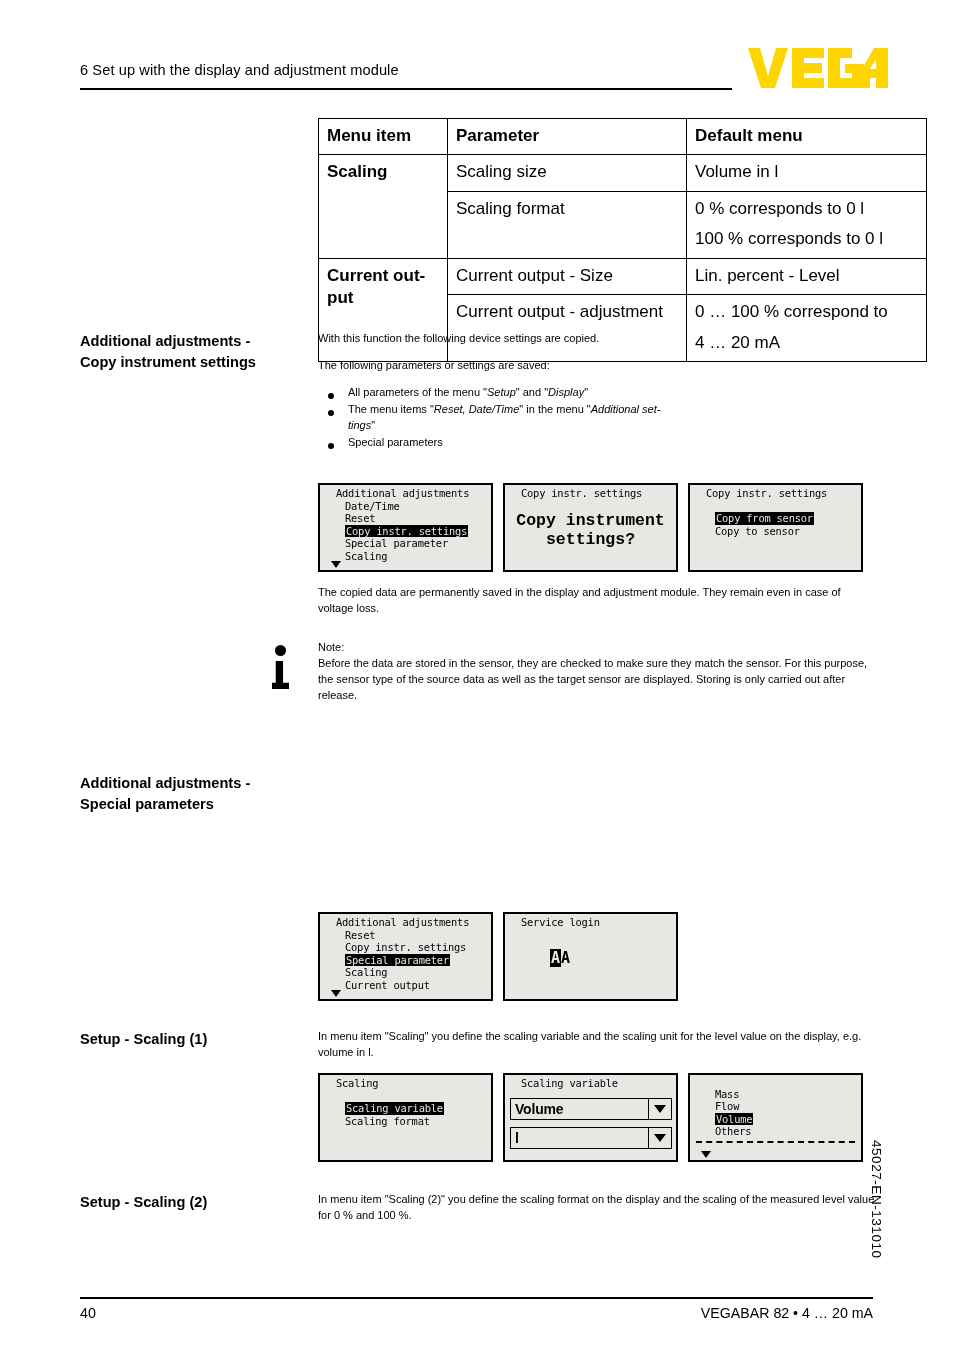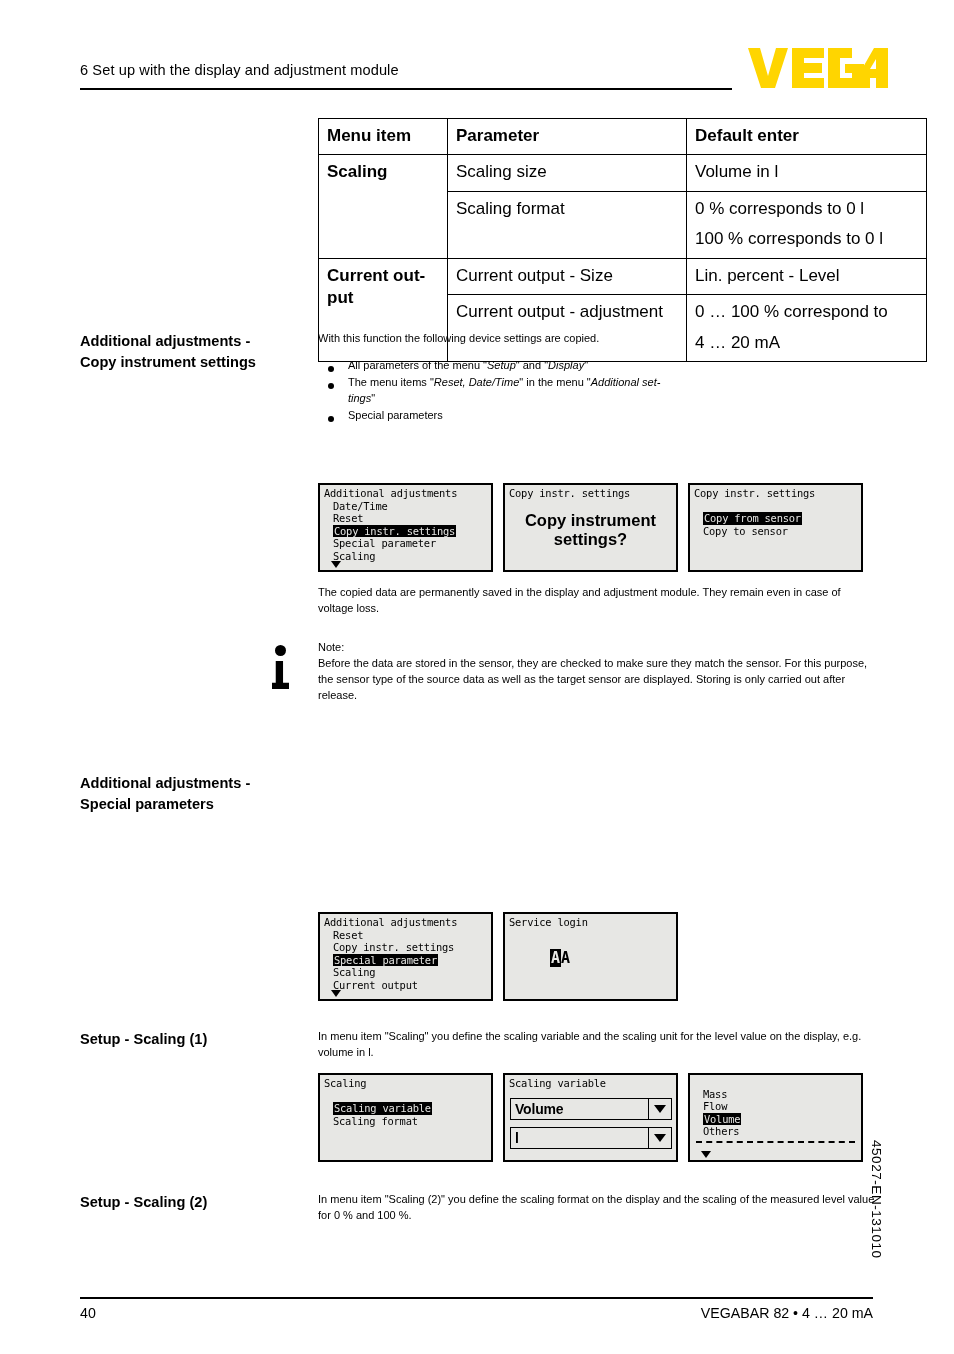--- a/index.html
+++ b/index.html
@@ -158,20 +158,21 @@
     font-family: "DejaVu Sans Mono", "Liberation Mono", monospace;
     font-size: 10.4px;
     line-height: 12.6px;
     overflow: hidden;
     letter-spacing: -0.2px;
   }
   .lcd .ln {
     position: relative;
     white-space: pre;
     padding-left: 4px;
+    margin-left: 12px;
   }
   .lcd .indent { padding-left: 13px; }
   .hl {
     background: #000;
     color: #e7e7e4;
     display: inline-block;
     padding: 0 1px;
   }
   .lcd-title { padding-top: 2px; }
   .arrow-down {
@@ -183,21 +184,21 @@
     border-left: 5px solid transparent;
     border-right: 5px solid transparent;
     border-top: 7px solid #000;
   }
   .lcd-center-text {
     position: absolute;
     left: 0;
     top: 26px;
     width: 100%;
     text-align: center;
-    font-family: Liberation Sans, sans-serif;
+    font-family: Liberation Mono, monospace;
     font-weight: bold;
     font-size: 16.5px;
     line-height: 19px;
     letter-spacing: 0;
   }
   .spacer { height: 12.6px; }
 
   
   .svc-glyph {
     position: absolute;
@@ -305,21 +306,21 @@
       </g>
     </svg>
   </div>
 </div>
 
 <table class="param-table">
   <thead>
     <tr>
       <th class="col-menu">Menu item</th>
       <th class="col-param">Parameter</th>
-      <th class="col-default">Default enter</th>
+      <th class="col-default">Default menu</th>
     </tr>
   </thead>
   <tbody>
     <tr>
       <td class="menu-cell" rowspan="2">Scaling</td>
       <td>Scaling size</td>
       <td>Volume in l</td>
     </tr>
     <tr>
       <td>Scaling format</td>
@@ -340,20 +341,21 @@
         <span class="cell-line">4 … 20 mA</span>
       </td>
     </tr>
   </tbody>
 </table>
 
 <div class="marginal" style="top:331px">Additional adjustments -<br>Copy instrument settings</div>
 
 <div class="bodyblock" style="top:331px">
   <p>With this function the following device settings are copied.</p>
+  <p>The following parameters or settings are saved:</p>
   <ul>
     <li>All parameters of the menu "<em>Setup</em>" and "<em>Display</em>"</li>
     <li>The menu items "<em>Reset, Date/Time</em>" in the menu "<em>Additional set-<br>tings</em>"</li>
     <li>Special parameters</li>
   </ul>
 </div>
 
 <div class="lcd-row" style="left:318px; top:483px;">
 
   <div class="lcd">

